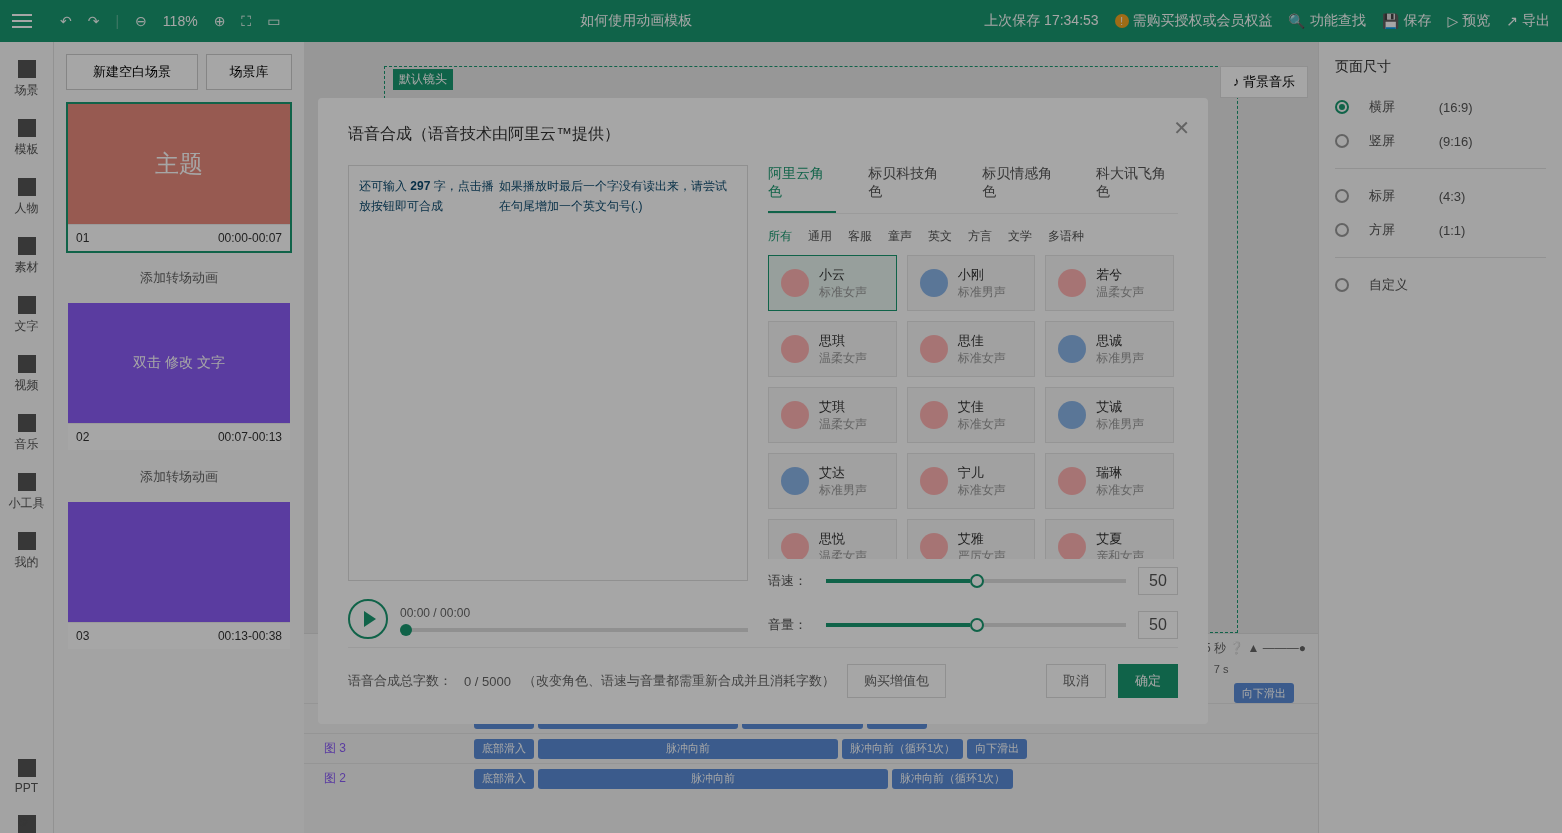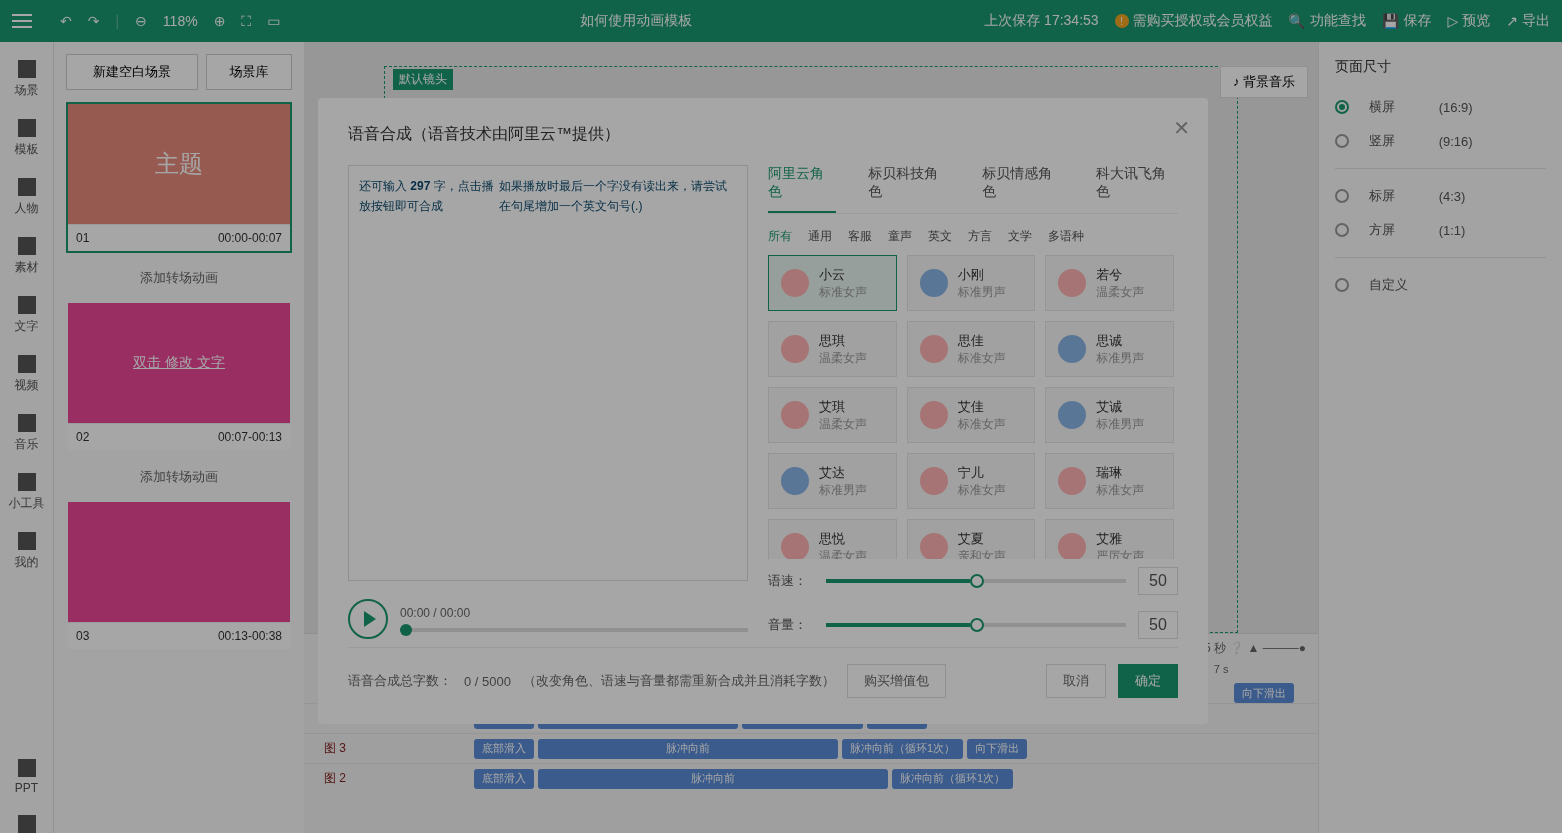--- a/index.html
+++ b/index.html
@@ -25,21 +25,21 @@
 .left-rail .rail-item .ico { width: 18px; height: 18px; background: #555; }
 .left-rail .spacer { flex: 1; }
 
 
 .scene-panel { width: 250px; background: #fafafa; padding: 12px; overflow-y: auto; }
 .scene-panel .top-btns { display: flex; gap: 8px; margin-bottom: 12px; }
 .scene-panel .btn { flex: 1; border: 1px solid #ccc; background: white; padding: 8px; font-size: 13px; cursor: pointer; text-align: center; }
 .scene-thumb { border: 2px solid transparent; margin-bottom: 6px; cursor: pointer; }
 .scene-thumb.active { border-color: #1a9970; }
 .scene-thumb .img { height: 120px; background: #e88b7d; position: relative; display:flex; align-items:center; justify-content:center; color:white; font-size:24px;}
-.scene-thumb .img.blue { background:#ec4899; font-size:14px;text-decoration:underline;}
+.scene-thumb .img.blue { background:#8b5cf6; font-size:14px;}
 .scene-thumb .meta { display: flex; justify-content: space-between; padding: 6px 8px; font-size: 12px; color: #333; background:white; border-top:1px solid #eee;}
 .scene-panel .transition { text-align: center; font-size: 13px; color: #666; padding: 10px 0 14px; cursor: pointer; }
 
 
 .canvas-area { flex: 1; position: relative; background: #e8e8e8; }
 .canvas-frame { position: absolute; left: 80px; top: 24px; right: 80px; bottom: 200px; border: 1px dashed #1a9970; }
 .canvas-frame .shot-label { position: absolute; top: 2px; left: 8px; background: #1a9970; color: white; font-size: 12px; padding: 2px 6px; }
 .bg-music-btn { position: absolute; right: 10px; top: 24px; background: white; border: 1px solid #ddd; padding: 6px 12px; font-size: 13px; cursor: pointer; }
 
 
@@ -50,21 +50,21 @@
 .right-panel .radio.sel { border-color: #1a9970; }
 .right-panel .radio.sel::after { content: ""; width: 6px; height: 6px; background: #1a9970; border-radius: 50%; }
 .right-panel hr { border: none; border-top: 1px solid #e0e0e0; margin: 10px 0; }
 
 
 .timeline-area { position: absolute; left: 304px; right: 244px; bottom: 0; height: 200px; background: #f5f5f5; border-top: 1px solid #ddd; }
 .timeline-area .tl-header { display: flex; justify-content: space-between; padding: 6px 12px; font-size: 12px; color: #666; align-items:center;}
 .timeline-area .ruler { height: 20px; display: flex; font-size: 11px; color: #666; padding-left: 180px; }
 .timeline-area .ruler span { width: 125px; }
 .timeline-area .track { height: 30px; display: flex; align-items: center; padding-left: 20px; border-top:1px solid #e5e5e5;}
-.timeline-area .track .tlabel { width: 150px; font-size: 12px; color: #7f1d1d; }
+.timeline-area .track .tlabel { width: 150px; font-size: 12px; color: #8b5cf6; }
 .timeline-area .clip { height: 20px; background: #5b8dd8; border-radius: 3px; color: white; font-size: 11px; display: flex; align-items: center; justify-content: center; padding: 0 8px; margin-right: 4px; }
 
 
 .overlay { position: absolute; inset: 0; background: rgba(0,0,0,0.35); z-index: 100; }
 .modal { position: absolute; left: 318px; top: 98px; width: 890px; height: 626px; background: white; border-radius: 4px; padding: 26px 30px; display: flex; flex-direction: column; }
 .modal .m-title { font-size: 16px; color: #333; margin-bottom: 20px; }
 .modal .close-x { position: absolute; right: 18px; top: 18px; font-size: 20px; color: #999; cursor: pointer; }
 .modal .m-body { flex: 1; display: flex; gap: 20px; overflow: hidden; }
 .modal .left-col { width: 400px; display: flex; flex-direction: column; }
 .modal .ta-wrap { flex: 1; border: 1px solid #ddd; padding: 10px; display: flex; flex-direction: row; }
@@ -398,29 +398,29 @@
           <div class="voice">
             <div class="avatar "></div>
             <div class="vtxt">
               <div class="vname">思悦</div>
               <div class="vdesc">温柔女声</div>
             </div>
           </div>
           <div class="voice">
             <div class="avatar "></div>
             <div class="vtxt">
+              <div class="vname">艾雅</div>
+              <div class="vdesc">严厉女声</div>
+            </div>
+          </div>
+          <div class="voice">
+            <div class="avatar "></div>
+            <div class="vtxt">
               <div class="vname">艾夏</div>
               <div class="vdesc">亲和女声</div>
-            </div>
-          </div>
-          <div class="voice">
-            <div class="avatar "></div>
-            <div class="vtxt">
-              <div class="vname">艾雅</div>
-              <div class="vdesc">严厉女声</div>
             </div>
           </div>
         </div>
       <div class="slider-row">
         <span class="slabel">语速：</span>
         <div class="strack">
             <div class="sfill"></div>
             <div class="sknob"></div>
           </div>
         <div class="sval">50</div>

